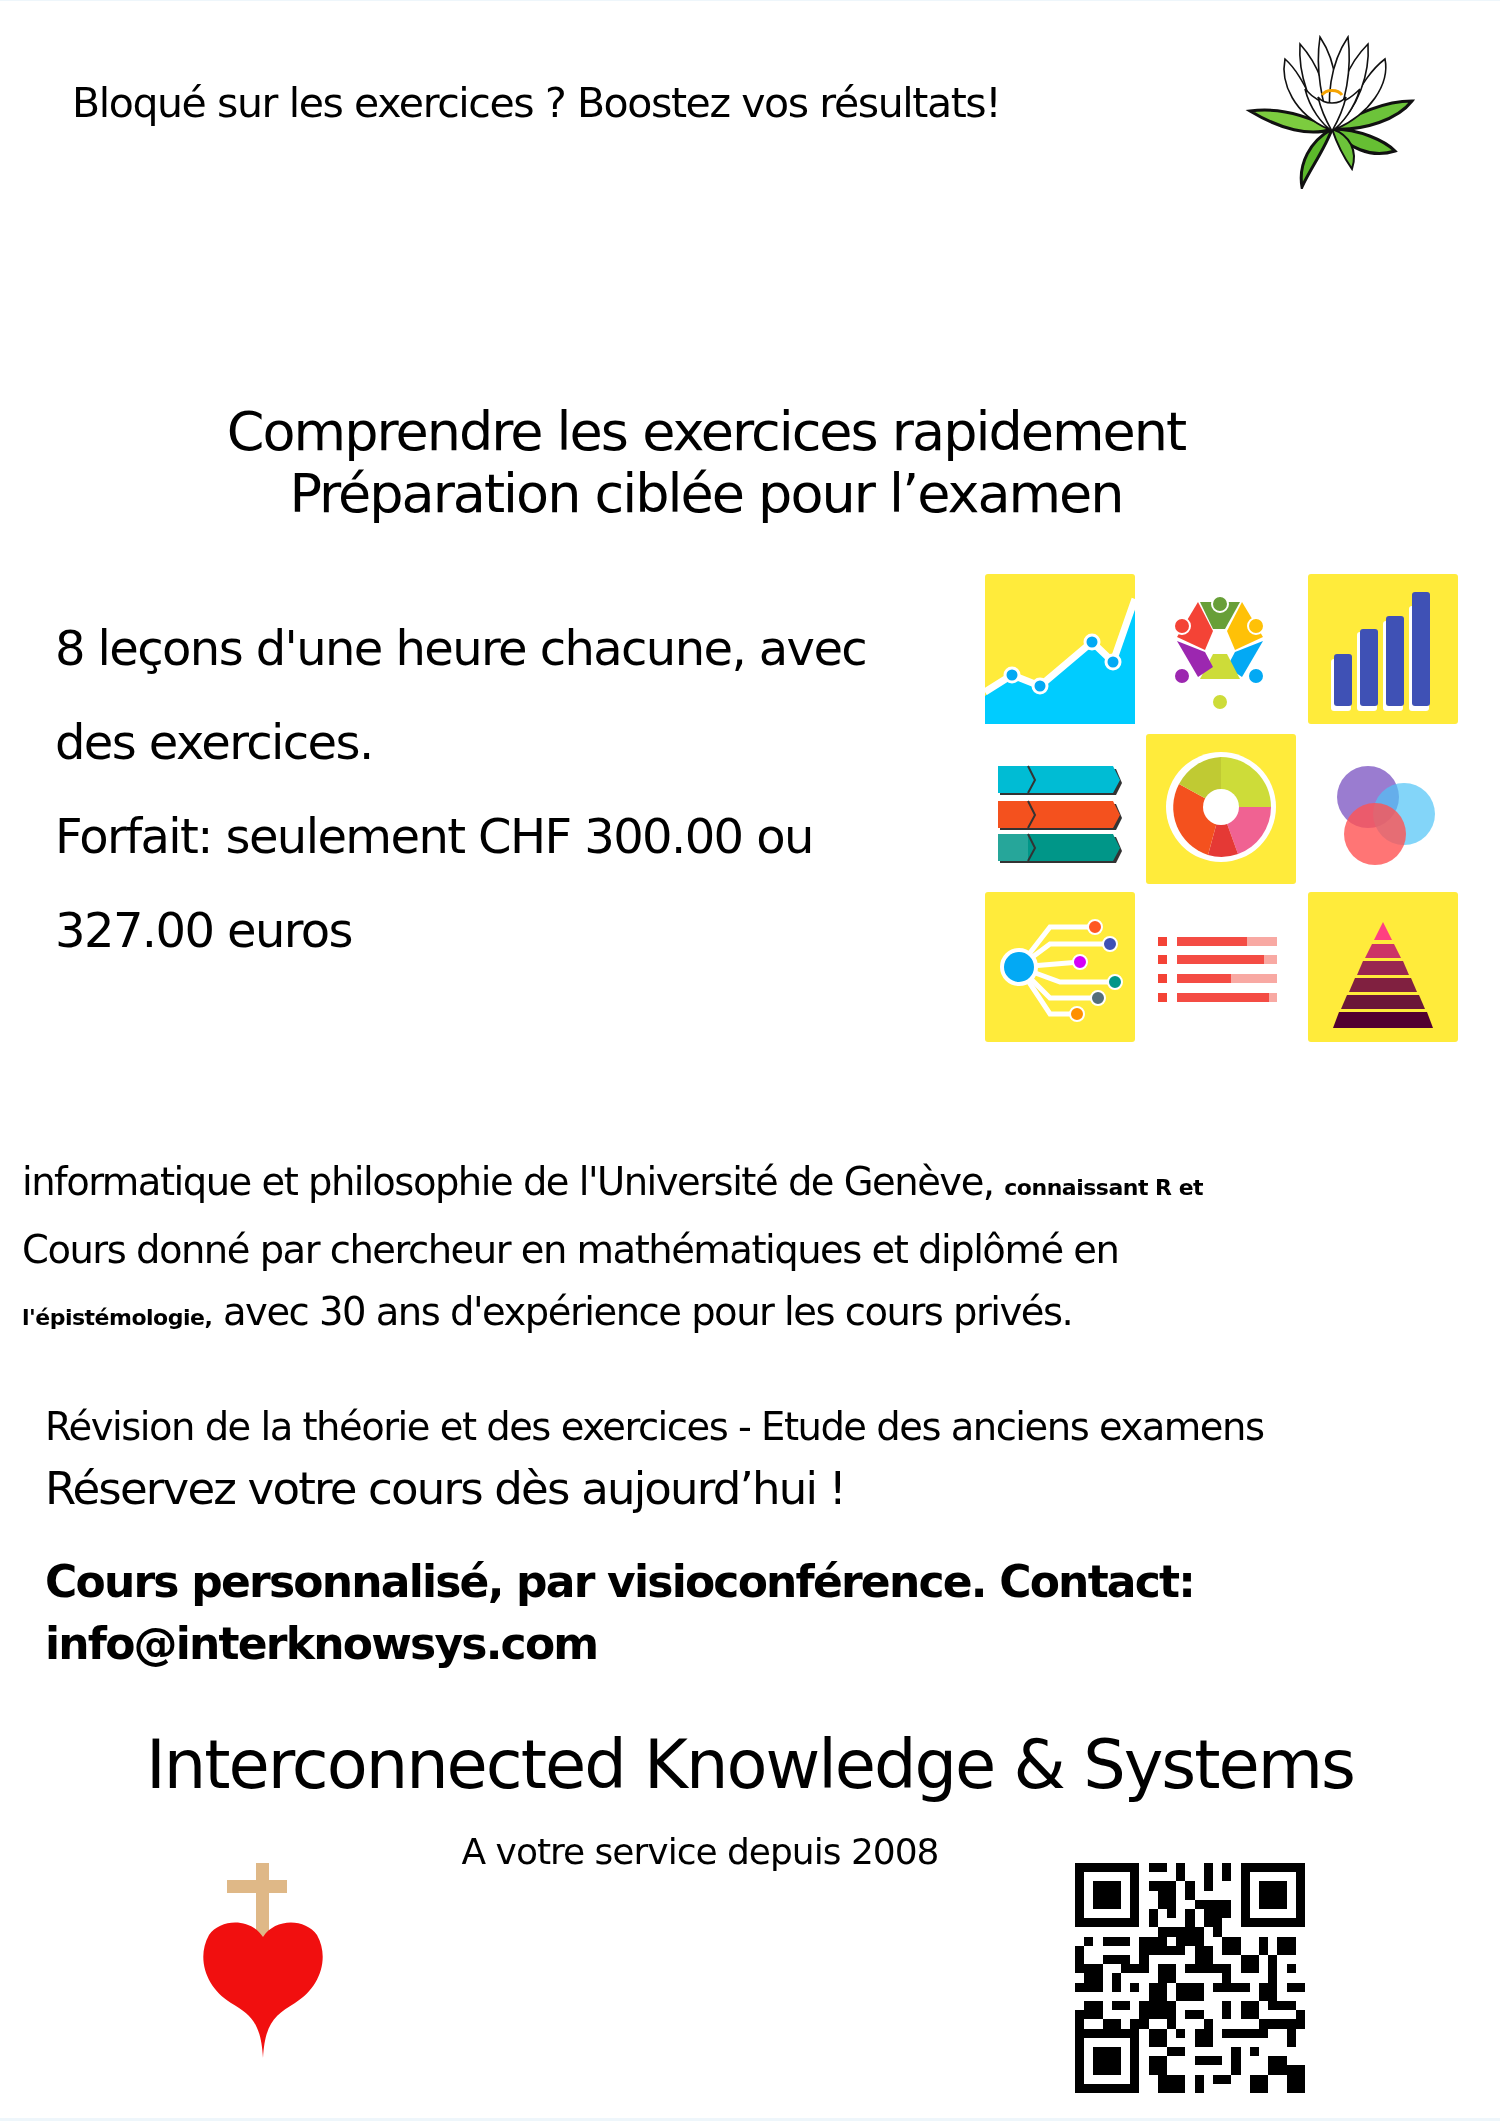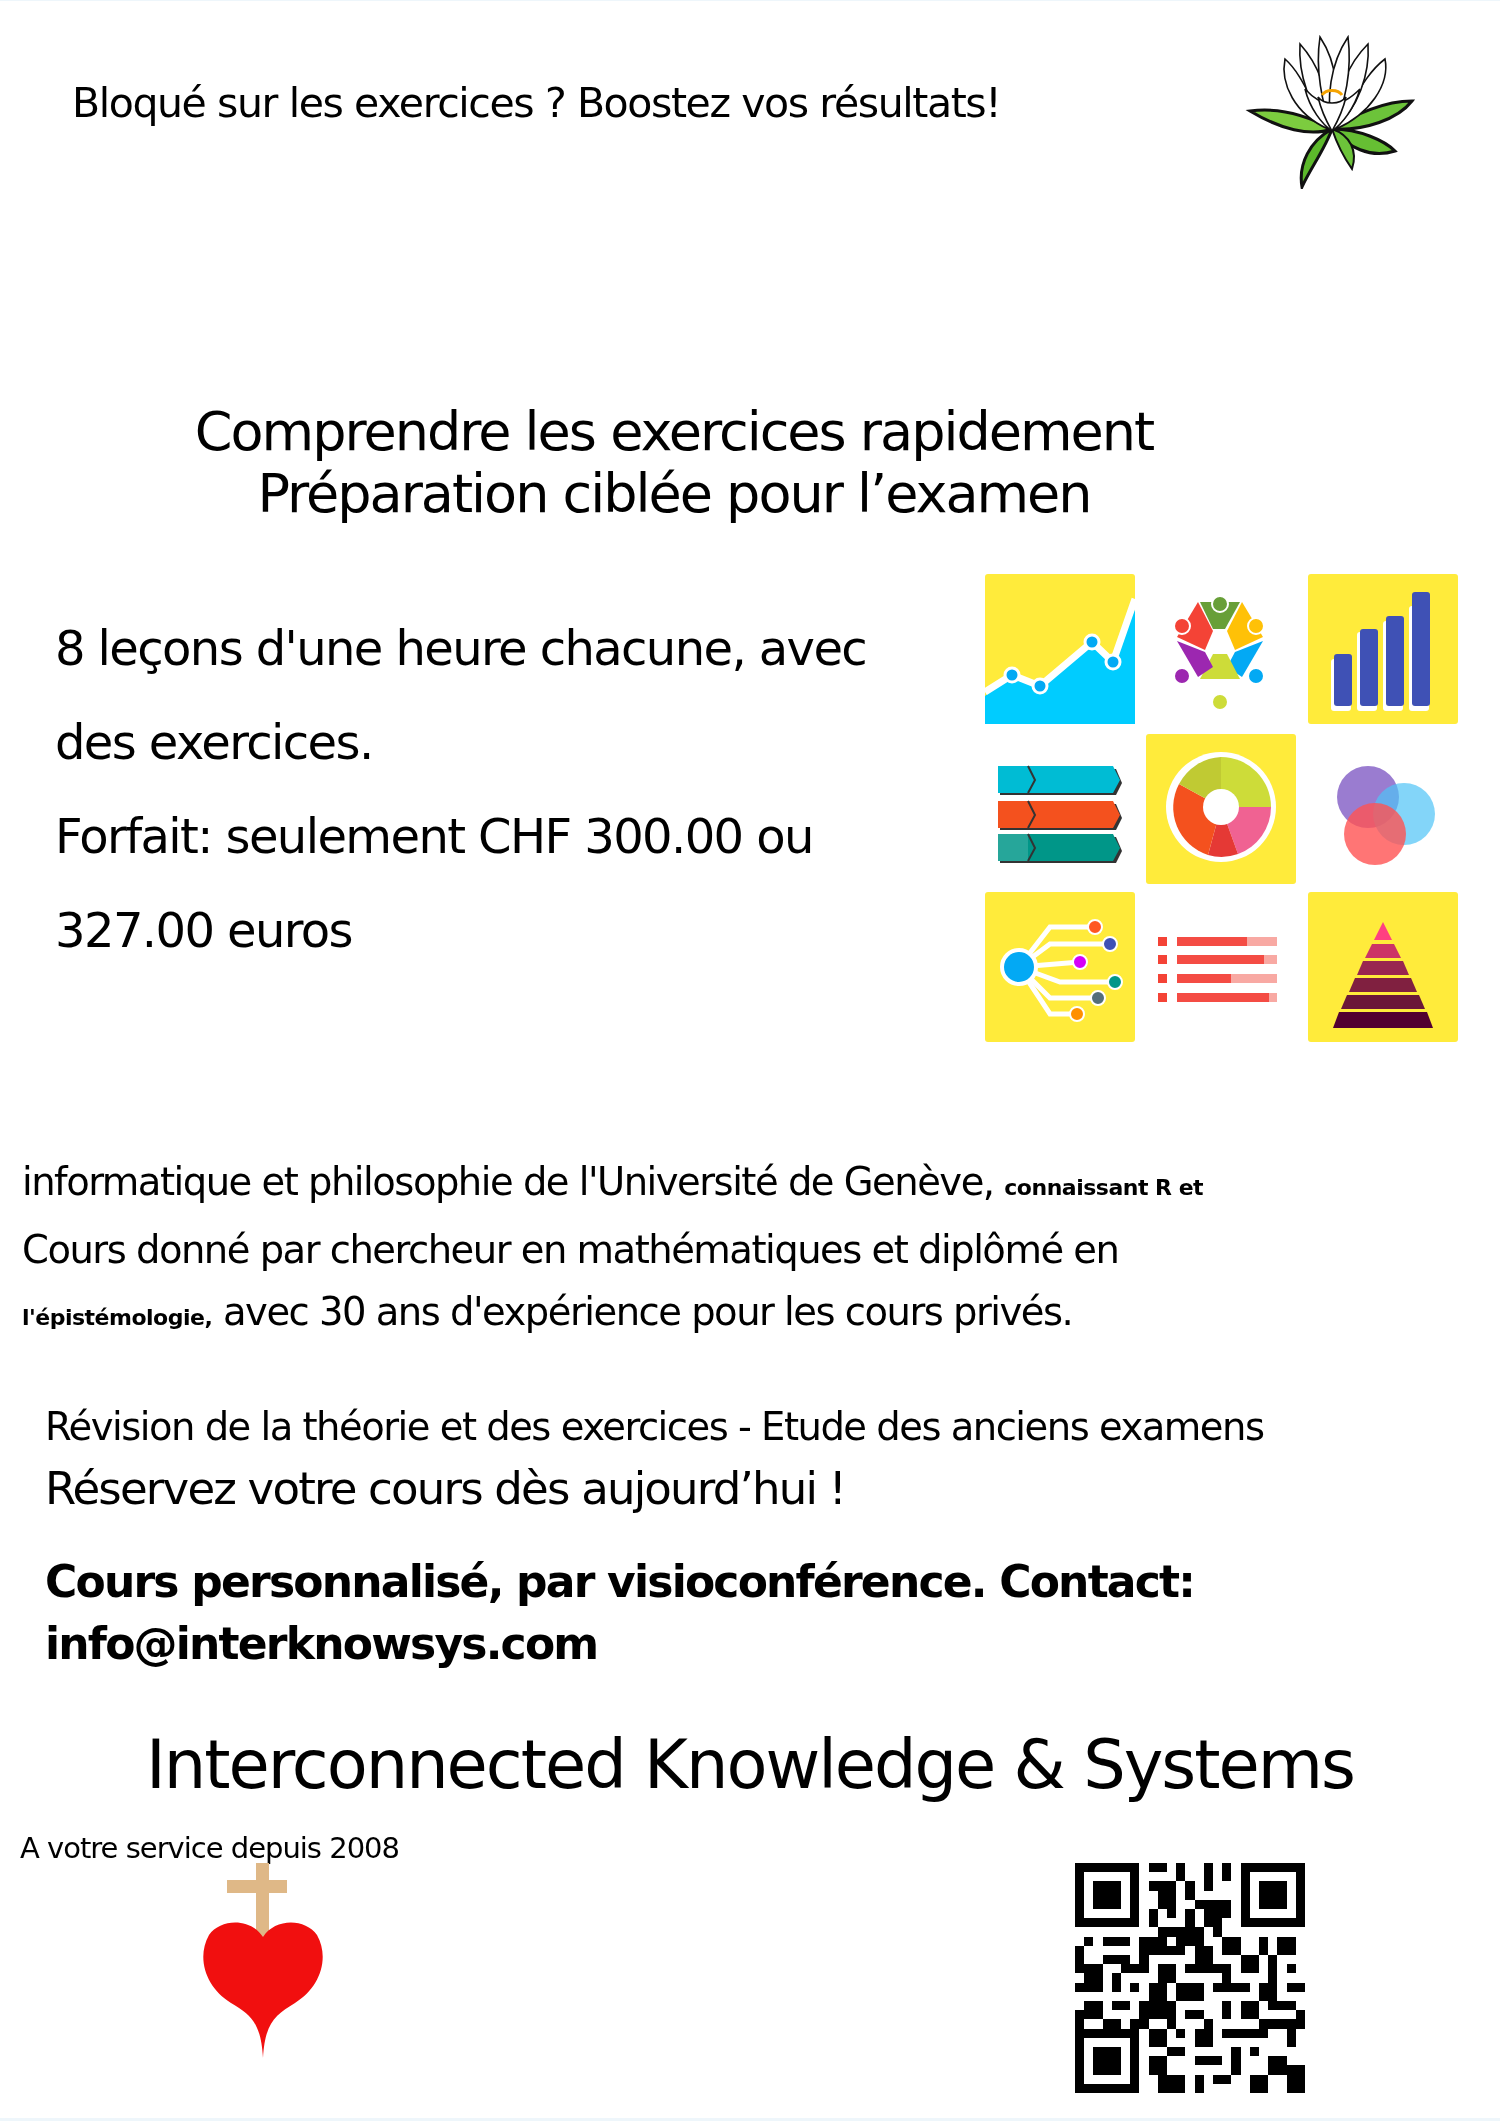--- a/index.html
+++ b/index.html
@@ -2,30 +2,30 @@
 <html><head>
 <meta charset="utf-8">
 <style>
   html, body { margin: 0; padding: 0; background: #ffffff; }
   body { width: 1500px; height: 2121px; position: relative; overflow: hidden;
          font-family: "DejaVu Sans", "Liberation Sans", sans-serif; color: #000; }
   .page { position: absolute; inset: 0; border-top: 1px solid #eef6fb; border-bottom: 3px solid #eef6fb; box-sizing: border-box; }
   .abs { position: absolute; }
   .tagline { left: 72px; top: 78px; font-size: 41px; letter-spacing: -1.4px; white-space: nowrap; }
   .title { left: 0; width: 1500px; text-align: center; font-weight: bold; font-size: 66px; letter-spacing: -2.2px; line-height: 90px; top: 200px; }
-  .subtitle { left: 0; width: 1348px; text-align: center; font-size: 54px; letter-spacing: -2px; line-height: 62px; top: 400px; }
+  .subtitle { left: 0; width: 1348px; text-align: center; font-size: 54px; letter-spacing: -2px; line-height: 62px; top: 400px; padding-left: 32px; }
   .offer { left: 55px; top: 600px; font-size: 48px; letter-spacing: -1.6px; line-height: 94px; width: 940px; }
   .success { left: 35px; top: 1000px; font-weight: bold; font-size: 38px; letter-spacing: -1.6px; line-height: 62px; white-space: nowrap; }
   .bio { left: 22px; top: 1150px; font-size: 38.5px; letter-spacing: -1.5px; line-height: 62px; width: 1470px; }
   .bio .small { font-size: 22px; font-weight: bold; letter-spacing: -0.5px; }
   .revision { left: 45px; top: 1395px; font-size: 38.5px; letter-spacing: -1.5px; line-height: 62px; white-space: nowrap; }
   .reserve { font-size: 45px; letter-spacing: -1.8px; }
   .contact { left: 45px; top: 1550px; font-weight: bold; font-size: 44px; letter-spacing: -1.8px; line-height: 62px; white-space: nowrap; }
   .brand { left: 0; width: 1500px; text-align: center; font-size: 67px; letter-spacing: -2px; top: 1725px; }
-  .since { left: 0; width: 1400px; text-align: left; font-size: 29px; letter-spacing: -1px; top: 1830px; padding-left: 20px; }
+  .since { left: 0; width: 1400px; text-align: center; font-size: 36px; letter-spacing: -1px; top: 1830px; }
   .icon-tile { position: absolute; width: 150px; height: 150px; border-radius: 3px; }
   .yellow { background: #ffeb3b; }
 </style>
 </head>
 <body>
 
 <div class="page">
 
   <div class="abs tagline">Bloqué sur les exercices ? Boostez vos résultats!</div>
 

